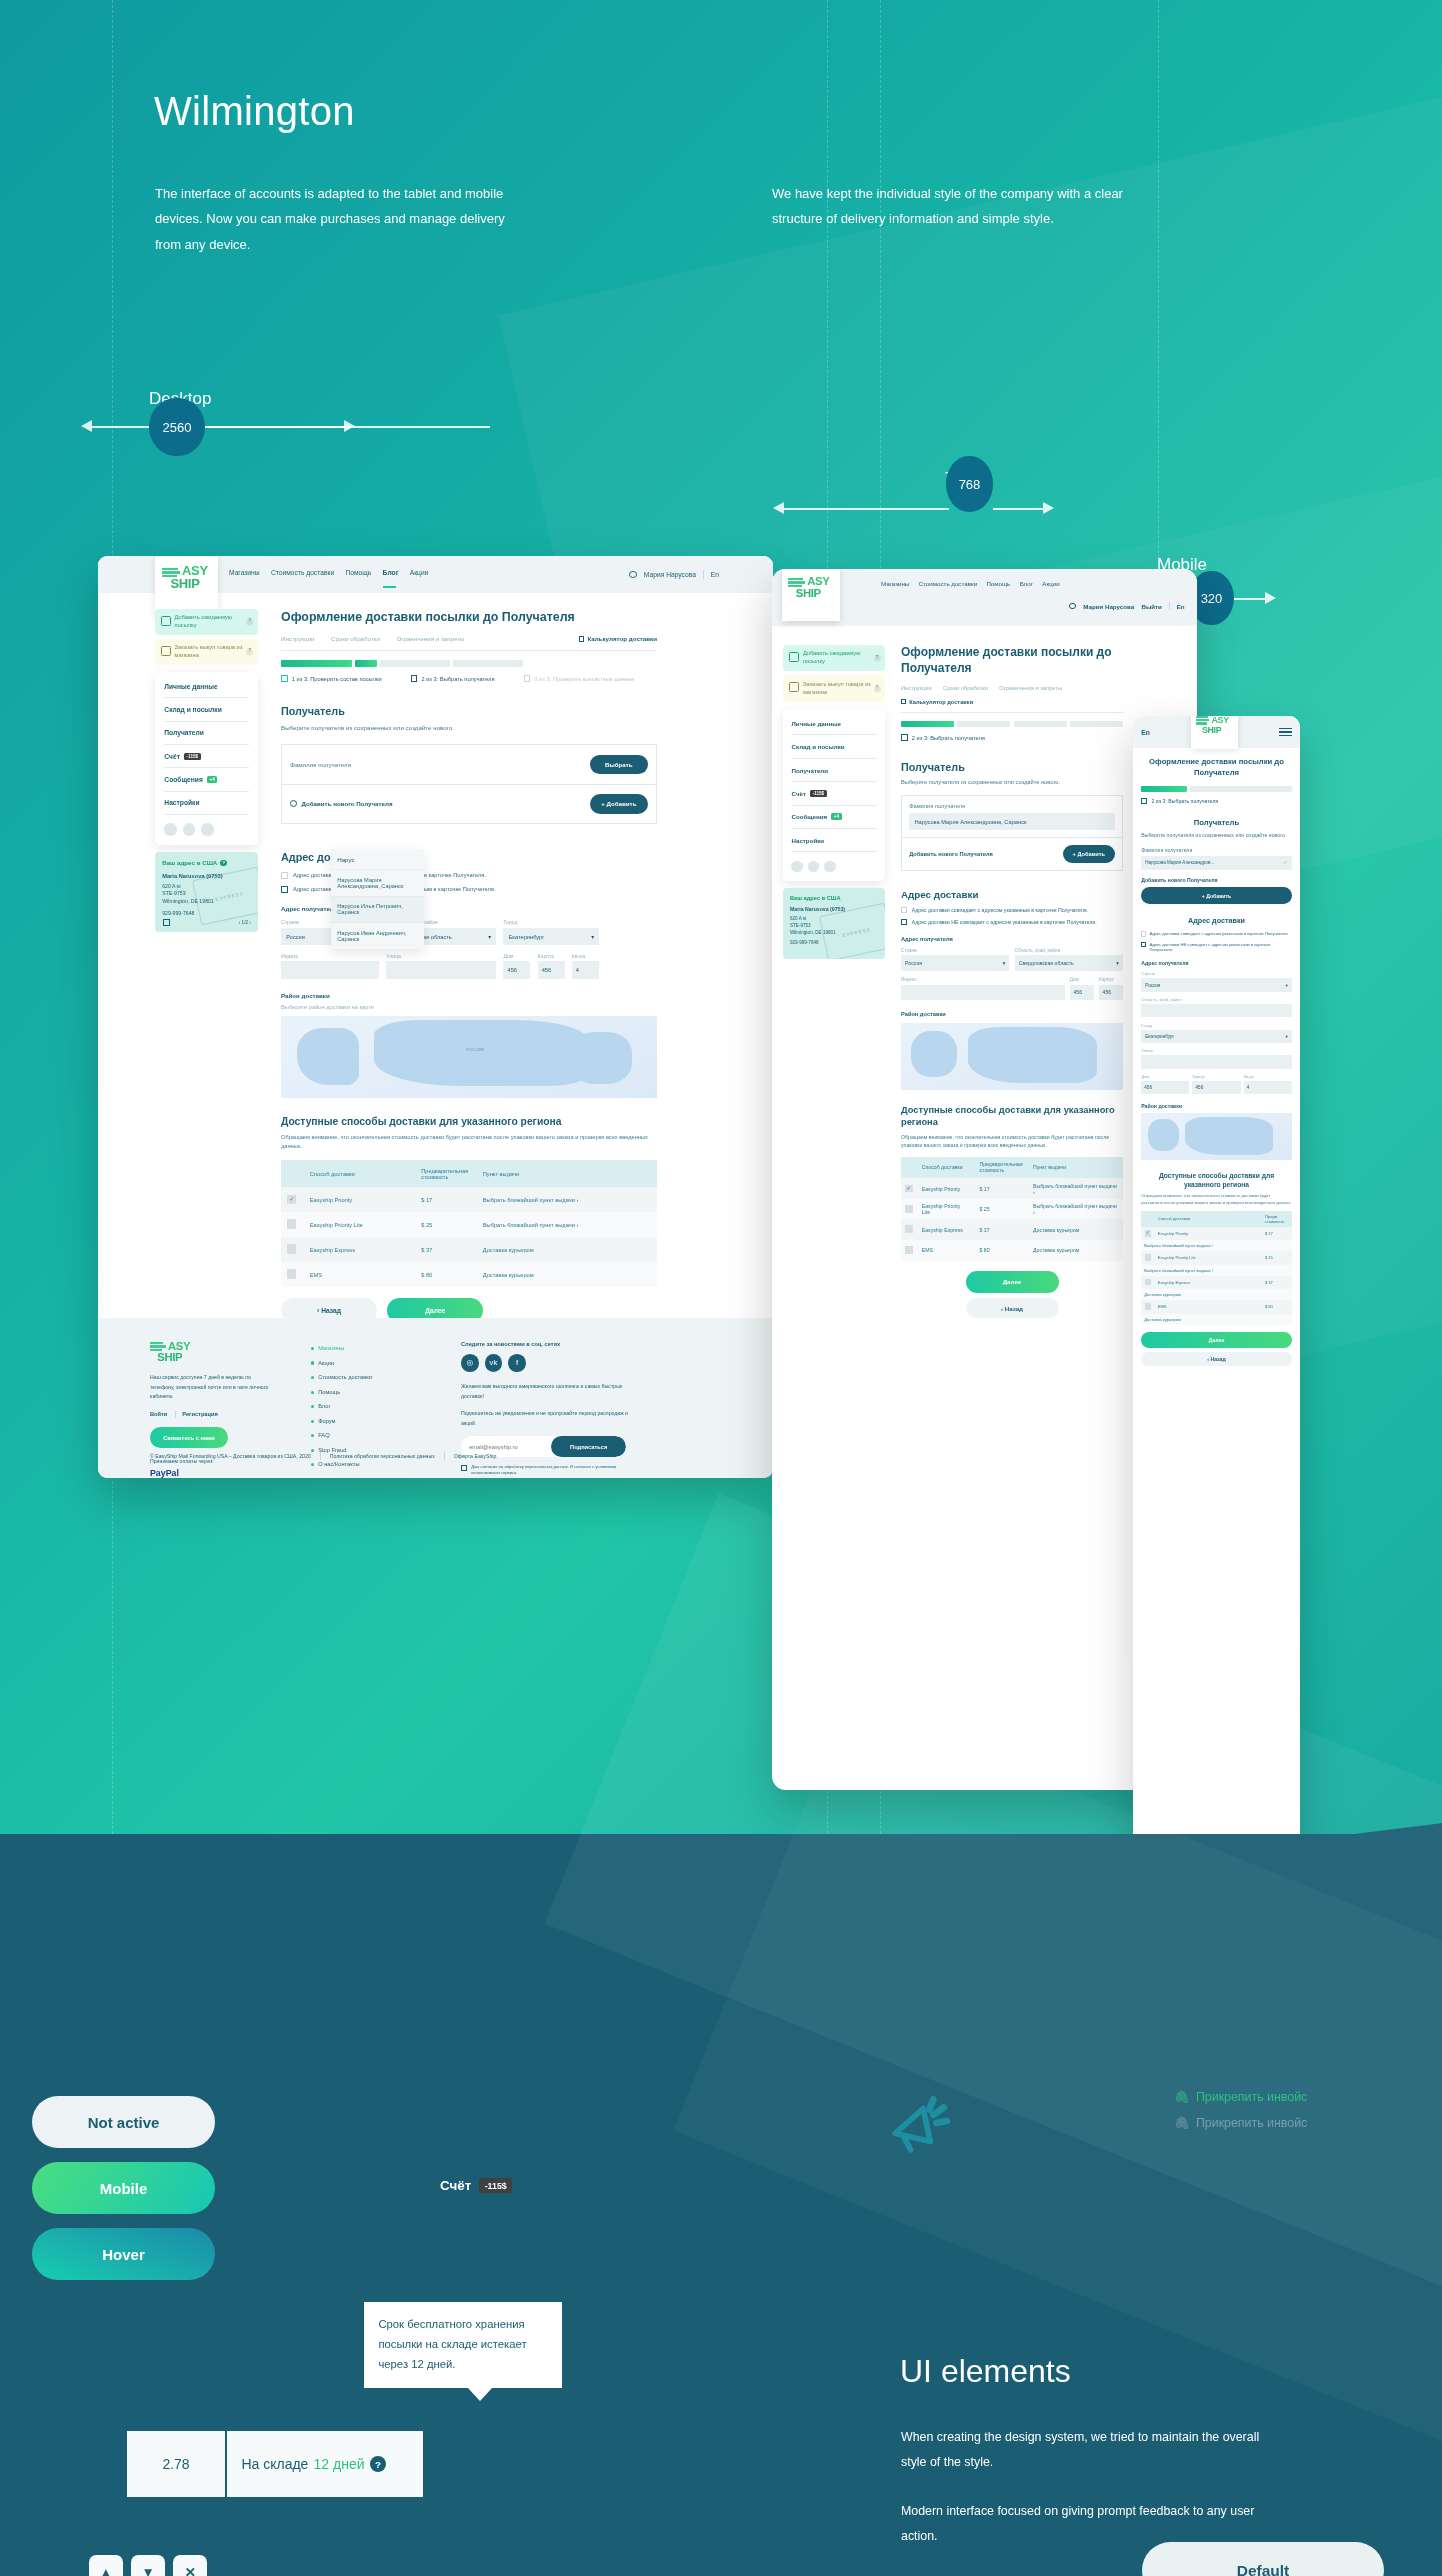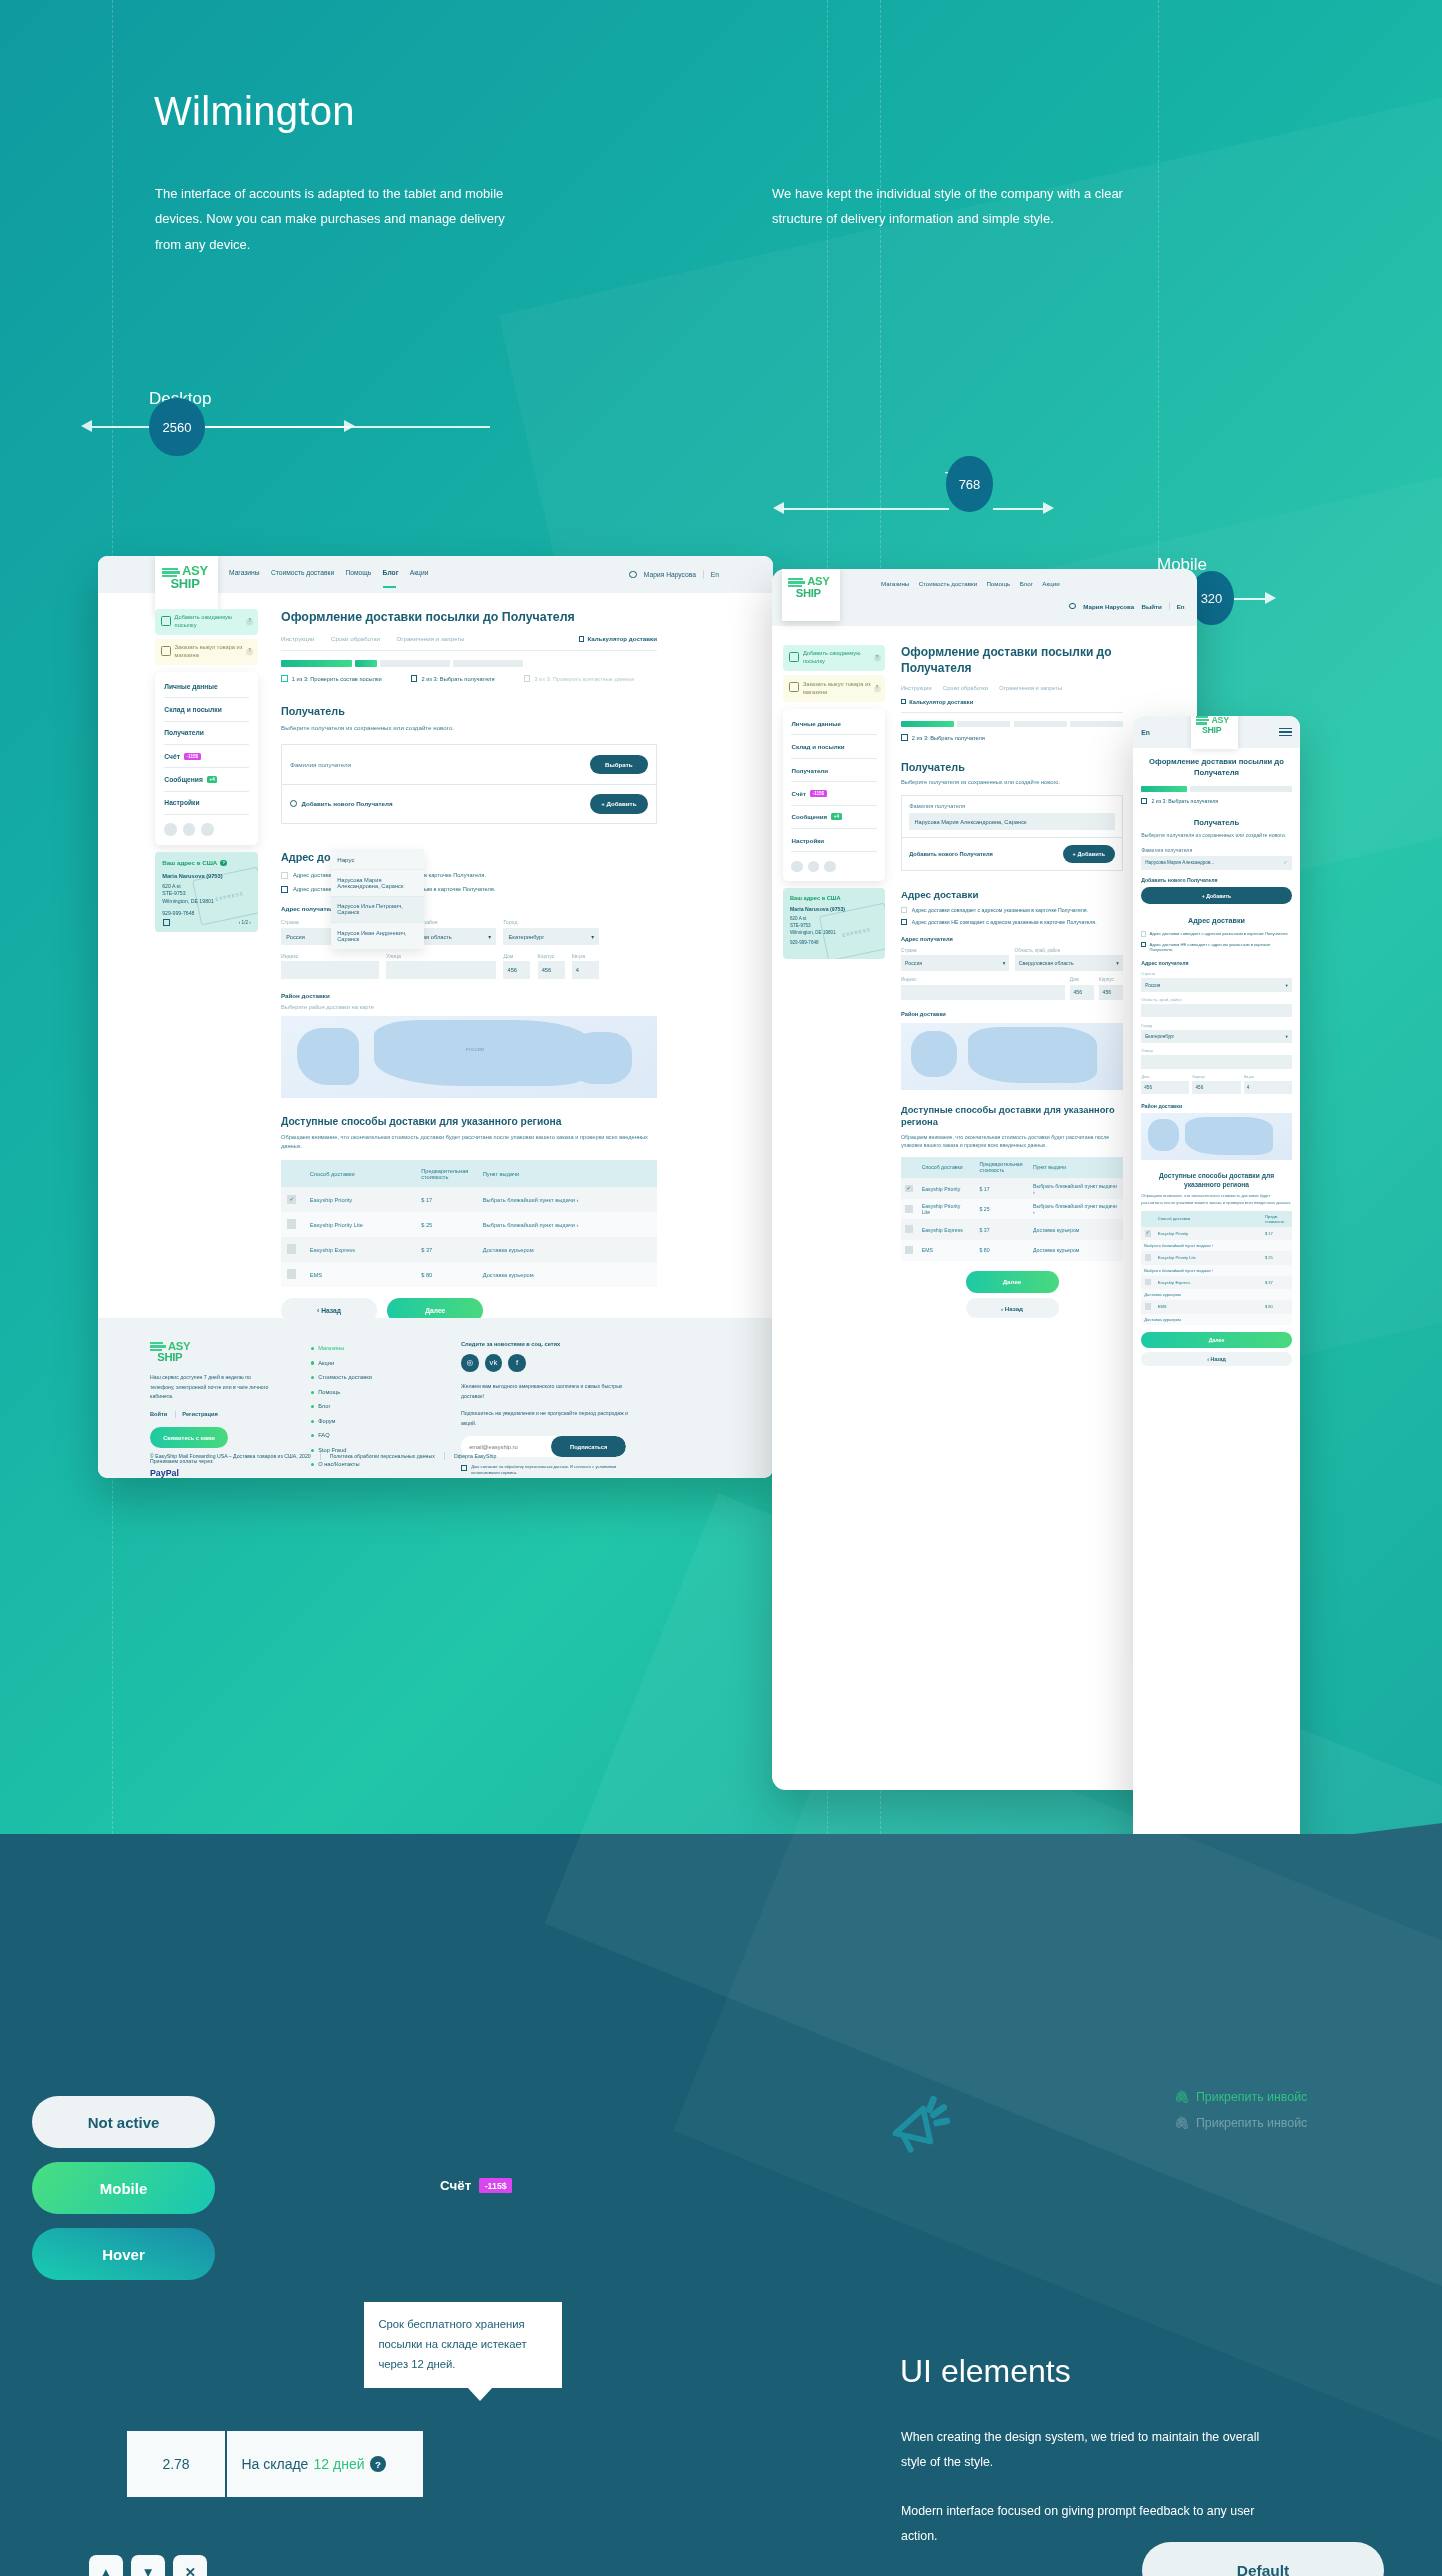--- a/index.html
+++ b/index.html
@@ -63,21 +63,21 @@
 
   .sidebtn{ border-radius:4.1px; padding:5.2px 6.2px; position:relative; }
   .sidebtn.green{ background:#d6f7ee; color:#1f9d78; }
   .sidebtn.yellow{ background:#fbfbe7; color:#8a8a5a; }
   .sidebtn .q{ position:absolute; right:4.6px; top:50%; transform:translateY(-50%);
     width:7.2px;height:7.2px;border-radius:50%;background:rgba(0,0,0,.08);
     font-size:4.6px;display:flex;align-items:center;justify-content:center;color:#777;}
 
   .menucard{ background:#fff; border-radius:5.2px; box-shadow:0 3.1px 10.3px rgba(0,0,0,.09); }
   .menuitem{ color:#1b5e73; font-weight:700; border-bottom:0.5px solid #e4ebed; }
-  .badge-red{ background:#d946ef; color:#fff; border-radius:1.5px; font-weight:700; }
+  .badge-red{ background:#404040; color:#fff; border-radius:1.5px; font-weight:700; }
   .badge-green{ background:#2ec27e; color:#fff; border-radius:1.5px; font-weight:700; }
 
   .h-title{ color:#1b5e73; font-weight:700; }
   .tabs{ display:flex; color:#8fb3bf; }
   .progress{ display:flex; gap:3.1px; }
   .pbar{ height:6.7px; border-radius:1px; background:#e6edef; }
   .pbar.done{ background:linear-gradient(90deg,#18b98e,#3ddb8d); }
   .chk{ border:1px solid #1b5e73; display:inline-block; }
   .chk.on{ border-color:#1cc6a6; }
   .chk.grey{ border-color:#c8d6db; }

